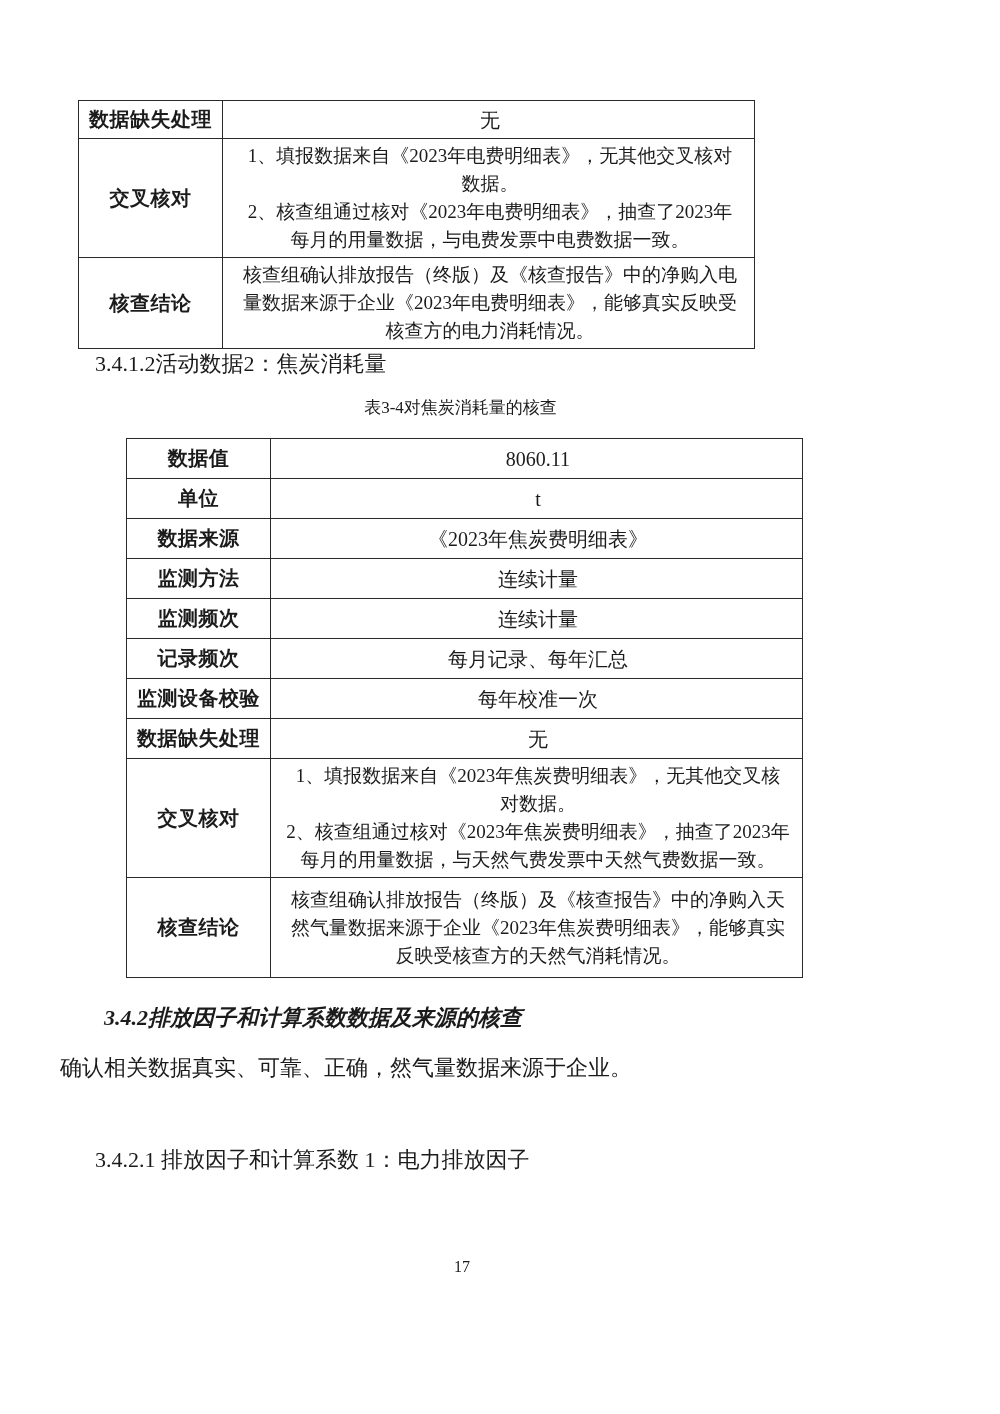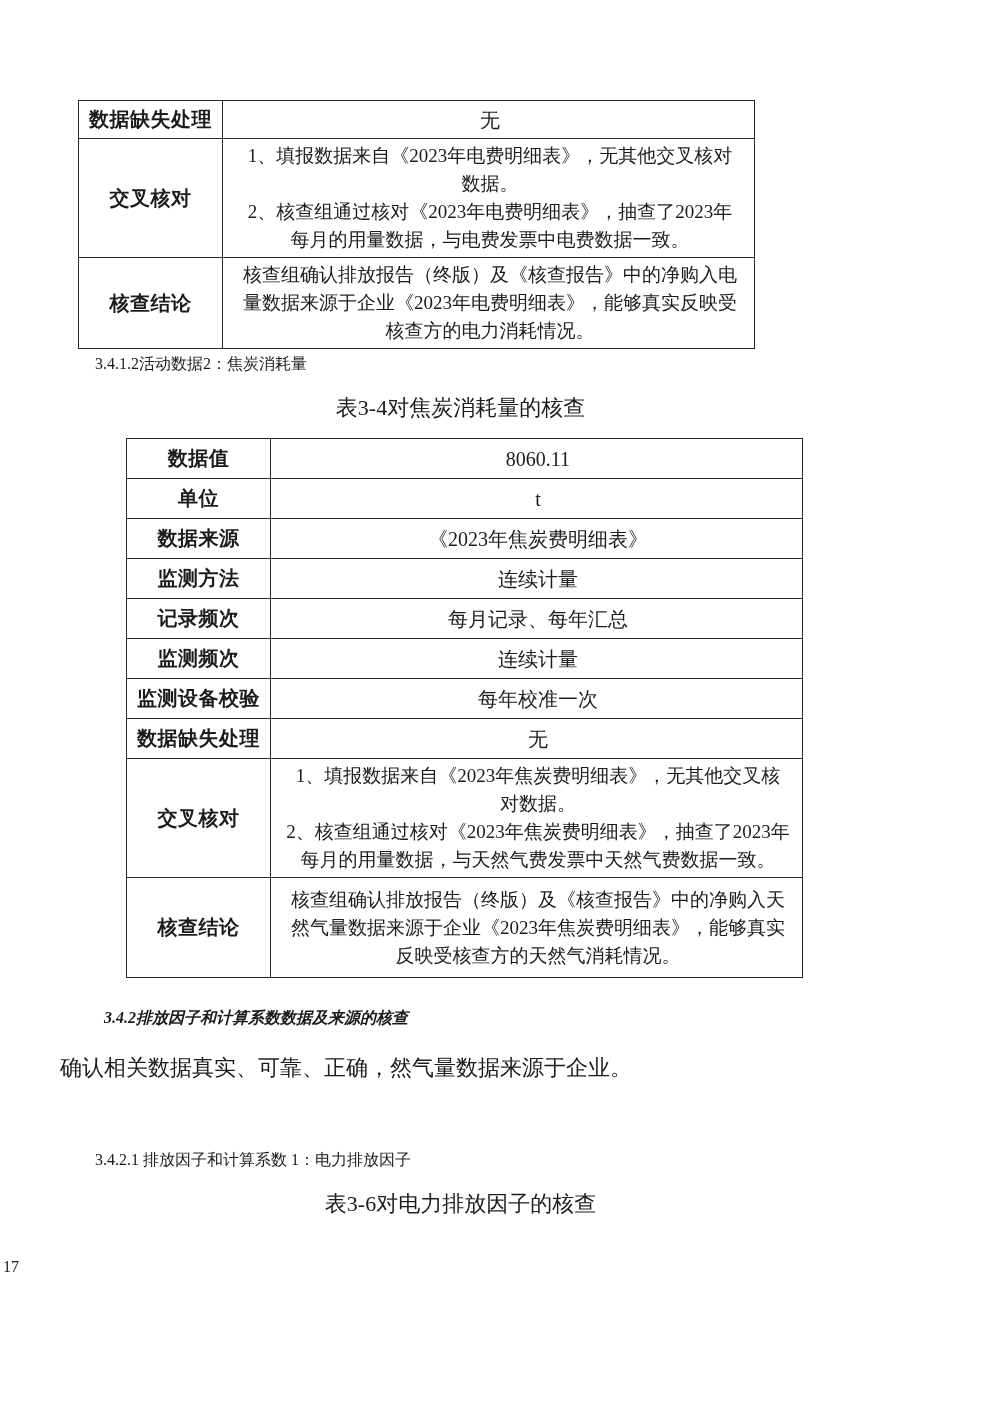--- a/index.html
+++ b/index.html
@@ -47,32 +47,32 @@
     text-align:center;
   }
   tr.r1{height:38px;}
   tr.r2{height:107px;}
   tr.r3{height:74px;}
   tr.r-short{height:40px;}
   tr.r-cc{height:114px;}
   tr.r-con{height:100px;}
   .heading{
     position:absolute;
-    font-size:16px;
+    font-size:22px;
     line-height:28px;
     white-space:nowrap;
   }
   .heading.h3412{left:95px;top:350px;font-weight:normal;}
   .heading.h342{left:104px;top:1004px;font-weight:bold;font-style:italic;}
   .heading.h3421{left:95px;top:1146px;font-weight:normal;}
   .tbl-caption{
     position:absolute;
     left:0;right:0;
     text-align:center;
-    font-size:22px;
+    font-size:17px;
     line-height:28px;
   }
   .cap34{top:394px;}
   .cap36{top:1190px;}
   .body-par{
     position:absolute;
     left:60px;top:1044px;
     width:856px;
     font-size:22px;
     line-height:47px;
@@ -82,21 +82,21 @@
     text-align:justify;
     text-align-last:justify;
   }
   .body-par .line2{
     text-align:left;
   }
   .page-number{
     position:absolute;
     left:3px;right:0;
     top:1258px;
-    text-align:left;
+    text-align:center;
     font-size:16px;
   }
 </style>
 </head>
 <body>
 
 <div class="page">
 
   <table class="vtable t1">
     <colgroup>
@@ -144,26 +144,26 @@
       </tr>
       <tr class="r-short">
         <td class="lbl">数据来源</td>
         <td class="val center">《2023年焦炭费明细表》</td>
       </tr>
       <tr class="r-short">
         <td class="lbl">监测方法</td>
         <td class="val center">连续计量</td>
       </tr>
       <tr class="r-short">
+        <td class="lbl">监测频次</td>
+        <td class="val center">连续计量</td>
+      </tr>
+      <tr class="r-short">
         <td class="lbl">记录频次</td>
         <td class="val center">每月记录、每年汇总</td>
-      </tr>
-      <tr class="r-short">
-        <td class="lbl">监测频次</td>
-        <td class="val center">连续计量</td>
       </tr>
       <tr class="r-short">
         <td class="lbl">监测设备校验</td>
         <td class="val center">每年校准一次</td>
       </tr>
       <tr class="r-short">
         <td class="lbl">数据缺失处理</td>
         <td class="val center">无</td>
       </tr>
       <tr class="r-cc">
@@ -183,17 +183,16 @@
   </table>
 
   <div class="heading h342">3.4.2排放因子和计算系数数据及来源的核查</div>
 
   <div class="body-par">
     <div class="line2">确认相关数据真实、可靠、正确，然气量数据来源于企业。</div>
   </div>
 
   <div class="heading h3421">3.4.2.1 排放因子和计算系数 1：电力排放因子</div>
 
-  <div class="tbl-caption cap36">表3-6对电力排放因子的核查</div>
 
   <div class="page-number">17</div>
 
 </div>
 
 </body></html>

